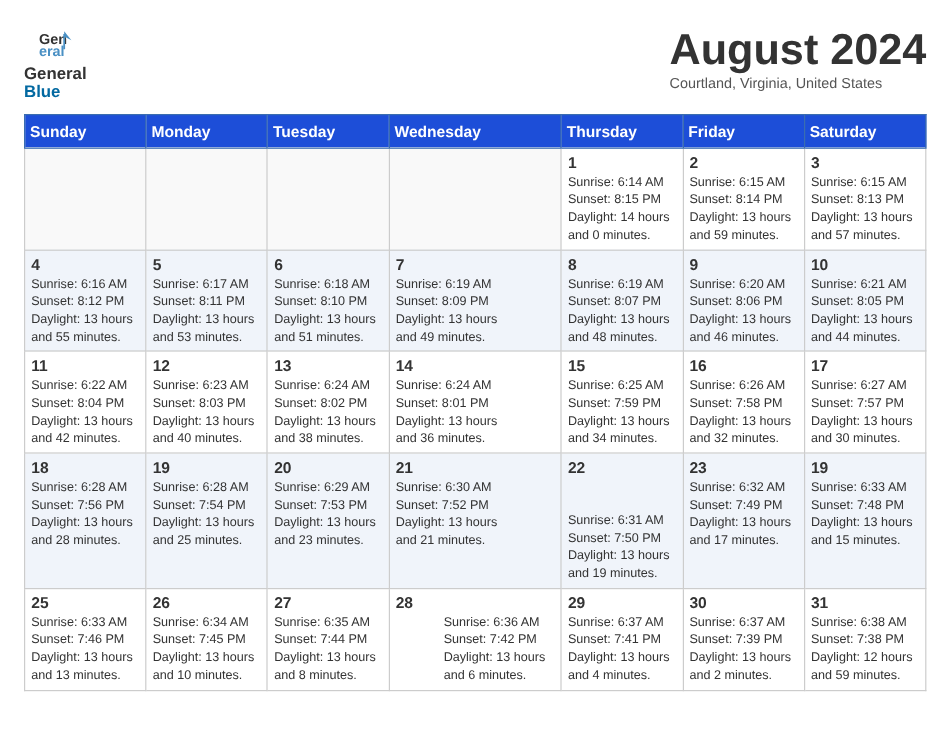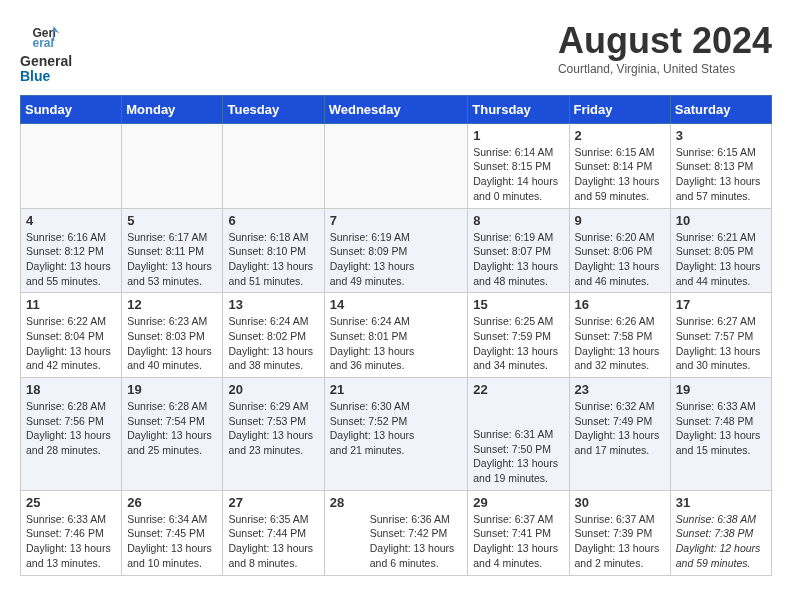--- a/index.html
+++ b/index.html
@@ -348,20 +348,20 @@
         </td>
         <td>
           <span class="day-number">30</span>
           <div class="day-info" style="white-space: pre-line;">Sunrise: 6:37 AM
 Sunset: 7:39 PM
 Daylight: 13 hours
 and 2 minutes.</div>
         </td>
         <td>
           <span class="day-number">31</span>
-          <div class="day-info" style="white-space: pre-line; font-style: italic;">Sunrise: 6:38 AM
+          <div class="day-info" style="white-space: pre-line;">Sunrise: 6:38 AM
 Sunset: 7:38 PM
 Daylight: 12 hours
 and 59 minutes.</div>
         </td>
       </tr>
     </tbody>
 </table>
 
 </body></html>

